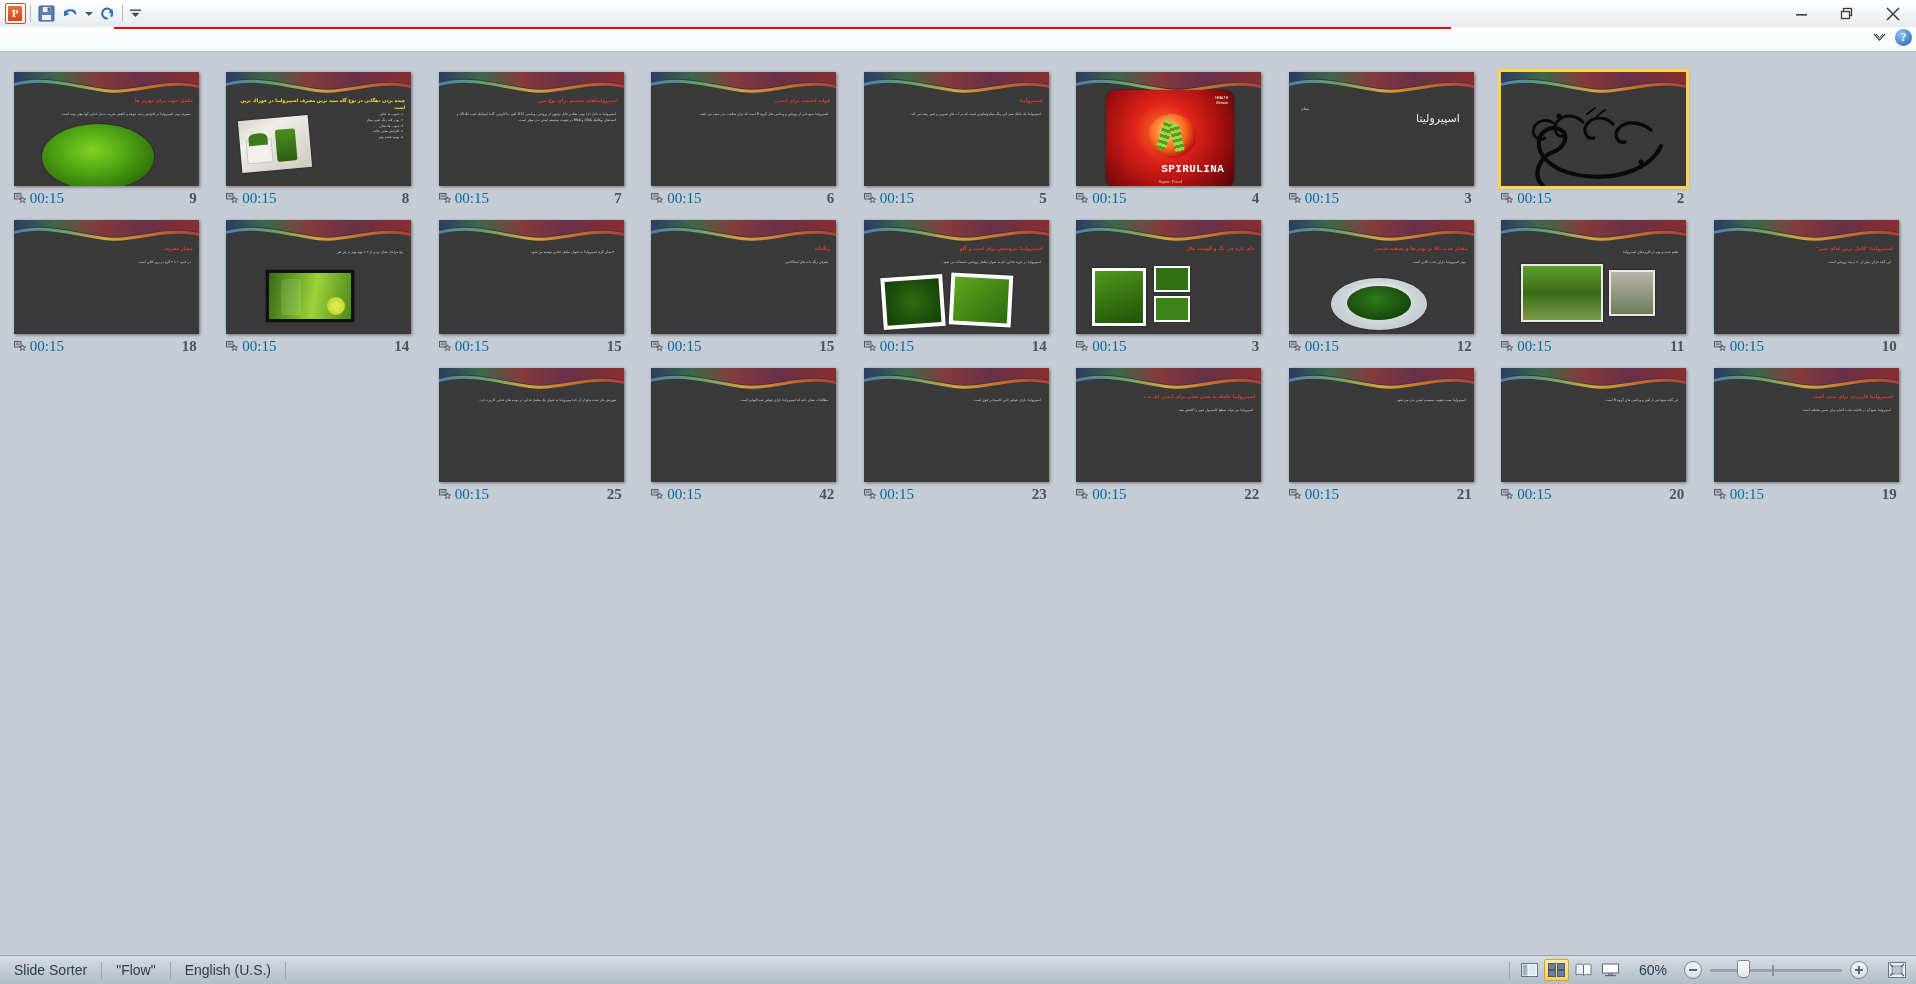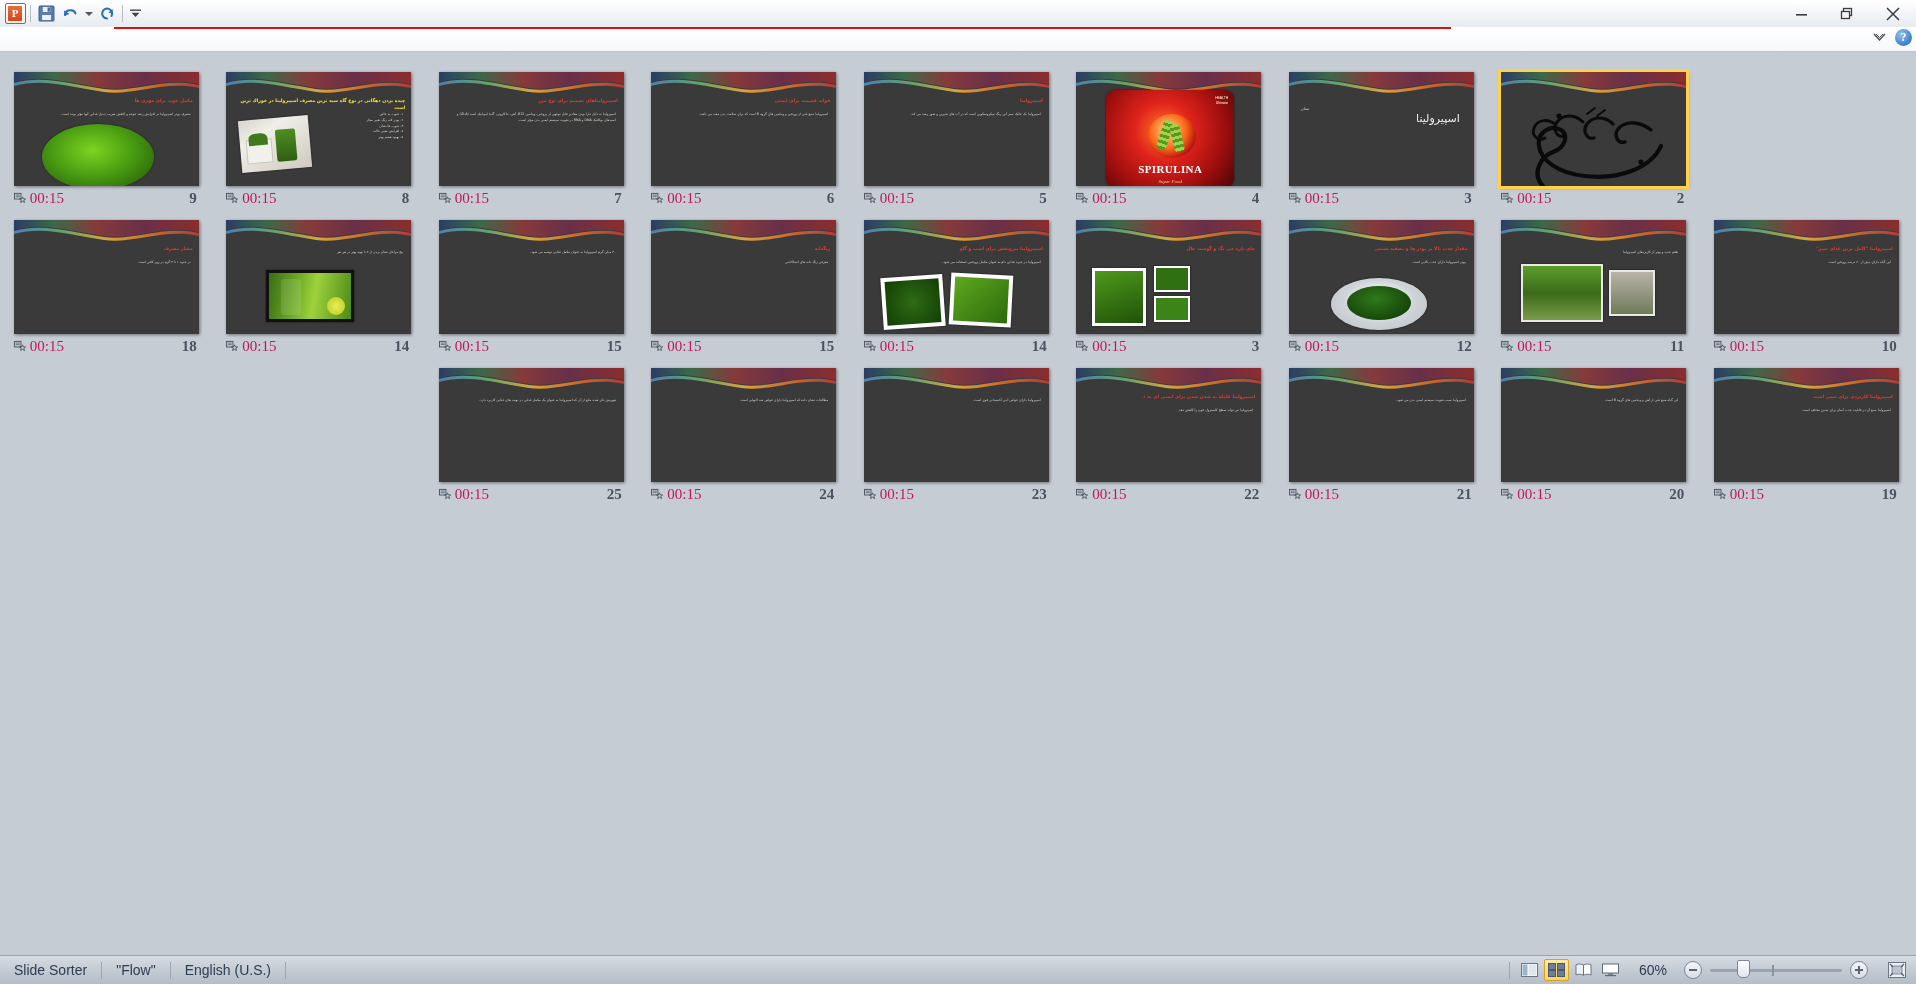--- a/index.html
+++ b/index.html
@@ -112,21 +112,21 @@
   
   .wave {
     position: absolute; left: 0; top: 0; width: 100%; height: 30px; overflow: hidden;
   }
   .slide-caption {
     width: 185px; display: flex; align-items: center; justify-content: space-between;
     margin-top: 3px; height: 20px;
   }
   .timing {
     display: flex; align-items: center; gap: 3px;
-    font-size: 15px; color: #be185d; font-family: "Liberation Serif", serif;
+    font-size: 15px; color: #0369a1; font-family: "Liberation Serif", serif;
   }
   .trans-icon { width: 13px; height: 13px; display: block; }
   .slide-num {
     font-size: 15px; color: #4a5361; font-weight: bold; font-family: "Liberation Serif", serif;
     padding-right: 2px;
   }
   .sl-title {
     position: absolute; right: 6px; top: 26px; font-size: 4.6px; color: #e8392b;
     font-weight: bold; text-align: right; direction: rtl; max-width: 168px;
     font-family: "DejaVu Sans", sans-serif; line-height: 1.5;
@@ -505,21 +505,21 @@
   </defs>
   <rect width="185" height="30" fill="#3a3a3a"></rect>
   <path d="M0,0 L185,0 L185,12 C150,4 120,20 90,16 C55,11 30,2 0,10 Z" fill="url(#g1)" opacity="0.95"></path>
   <path d="M0,11 C30,3 55,12 90,17 C120,21 150,5 185,13 L185,16 C150,8 120,24 90,20 C55,15 30,6 0,14 Z" fill="url(#g2)"></path>
   <path d="M0,15 C30,7 58,16 92,21 C122,25 152,9 185,17 L185,30 L0,30 Z" fill="#3a3a3a"></path>
 </svg>
             <div class="sl-img" style="left:30px;top:18px;width:128px;height:98px;border-radius:9px;background:radial-gradient(circle at 45% 42%,#ff7a2a 0%,#e0231b 32%,#9c0e0e 68%,#4a0505 100%);overflow:hidden;">
         <div style="position:absolute;left:42px;top:24px;width:48px;height:44px;border-radius:50%;background:radial-gradient(circle at 42% 38%,#ffd98a,#ff6a1a 45%,#b01010 75%);"></div>
         <div style="position:absolute;left:54px;top:30px;width:10px;height:30px;background:repeating-linear-gradient(to bottom,#9fd44a 0 3px,#5a9920 3px 6px);transform:rotate(18deg);border-radius:4px;"></div>
         <div style="position:absolute;left:66px;top:34px;width:10px;height:28px;background:repeating-linear-gradient(to bottom,#9fd44a 0 3px,#5a9920 3px 6px);transform:rotate(-14deg);border-radius:4px;"></div>
-        <div style="position:absolute;left:10px;bottom:13px;width:108px;text-align:center;color:#fff;font-size:11px;font-weight:bold;letter-spacing:0.4px;font-family:Liberation Serif, serif;">SPIRULINA</div>
+        <div style="position:absolute;left:10px;bottom:13px;width:108px;text-align:right;color:#fff;font-size:11px;font-weight:bold;letter-spacing:0.4px;font-family:Liberation Mono, monospace;">SPIRULINA</div>
         <div style="position:absolute;left:10px;bottom:4px;width:108px;text-align:center;color:#ffd0a0;font-size:5px;font-style:italic;font-family:'Liberation Serif',serif;">Super Food</div>
         <div style="position:absolute;right:6px;top:6px;color:#ffd;font-size:3.4px;text-align:right;line-height:1.5;">HEALTH<br>Ultimate</div>
       </div>
           </div>
           <div class="slide-caption">
             <span class="timing">
          <svg class="trans-icon" viewBox="0 0 14 14">
   <rect x="0.5" y="1.5" width="7" height="6" fill="none" stroke="#4a5361" stroke-width="1"></rect>
   <line x1="1.8" y1="3.3" x2="6.2" y2="3.3" stroke="#4a5361" stroke-width="0.8"></line>
   <line x1="1.8" y1="5" x2="6.2" y2="5" stroke="#4a5361" stroke-width="0.8"></line>
@@ -1076,21 +1076,21 @@
           <div class="slide-caption">
             <span class="timing">
          <svg class="trans-icon" viewBox="0 0 14 14">
   <rect x="0.5" y="1.5" width="7" height="6" fill="none" stroke="#4a5361" stroke-width="1"></rect>
   <line x1="1.8" y1="3.3" x2="6.2" y2="3.3" stroke="#4a5361" stroke-width="0.8"></line>
   <line x1="1.8" y1="5" x2="6.2" y2="5" stroke="#4a5361" stroke-width="0.8"></line>
   <path d="M9.2 5.2 L10.1 7.4 L12.5 7.5 L10.6 9 L11.3 11.3 L9.2 10 L7.1 11.3 L7.8 9 L5.9 7.5 L8.3 7.4 Z" fill="none" stroke="#4a5361" stroke-width="1"></path>
 </svg>
               <span>00:15</span>
        </span>
-       <span class="slide-num">24</span>
+       <span class="slide-num">42</span>
           </div>
         </div>
         <div class="slide-cell">
           <div class="slide-frame">
             <svg class="wave" viewBox="0 0 185 30" preserveAspectRatio="none">
   <defs>
     <linearGradient id="g1" x1="0" x2="1">
       <stop offset="0%" stop-color="#2a3d66"></stop>
                   <stop offset="22%" stop-color="#3d6b4a"></stop>
       <stop offset="45%" stop-color="#8a3a3a"></stop>

